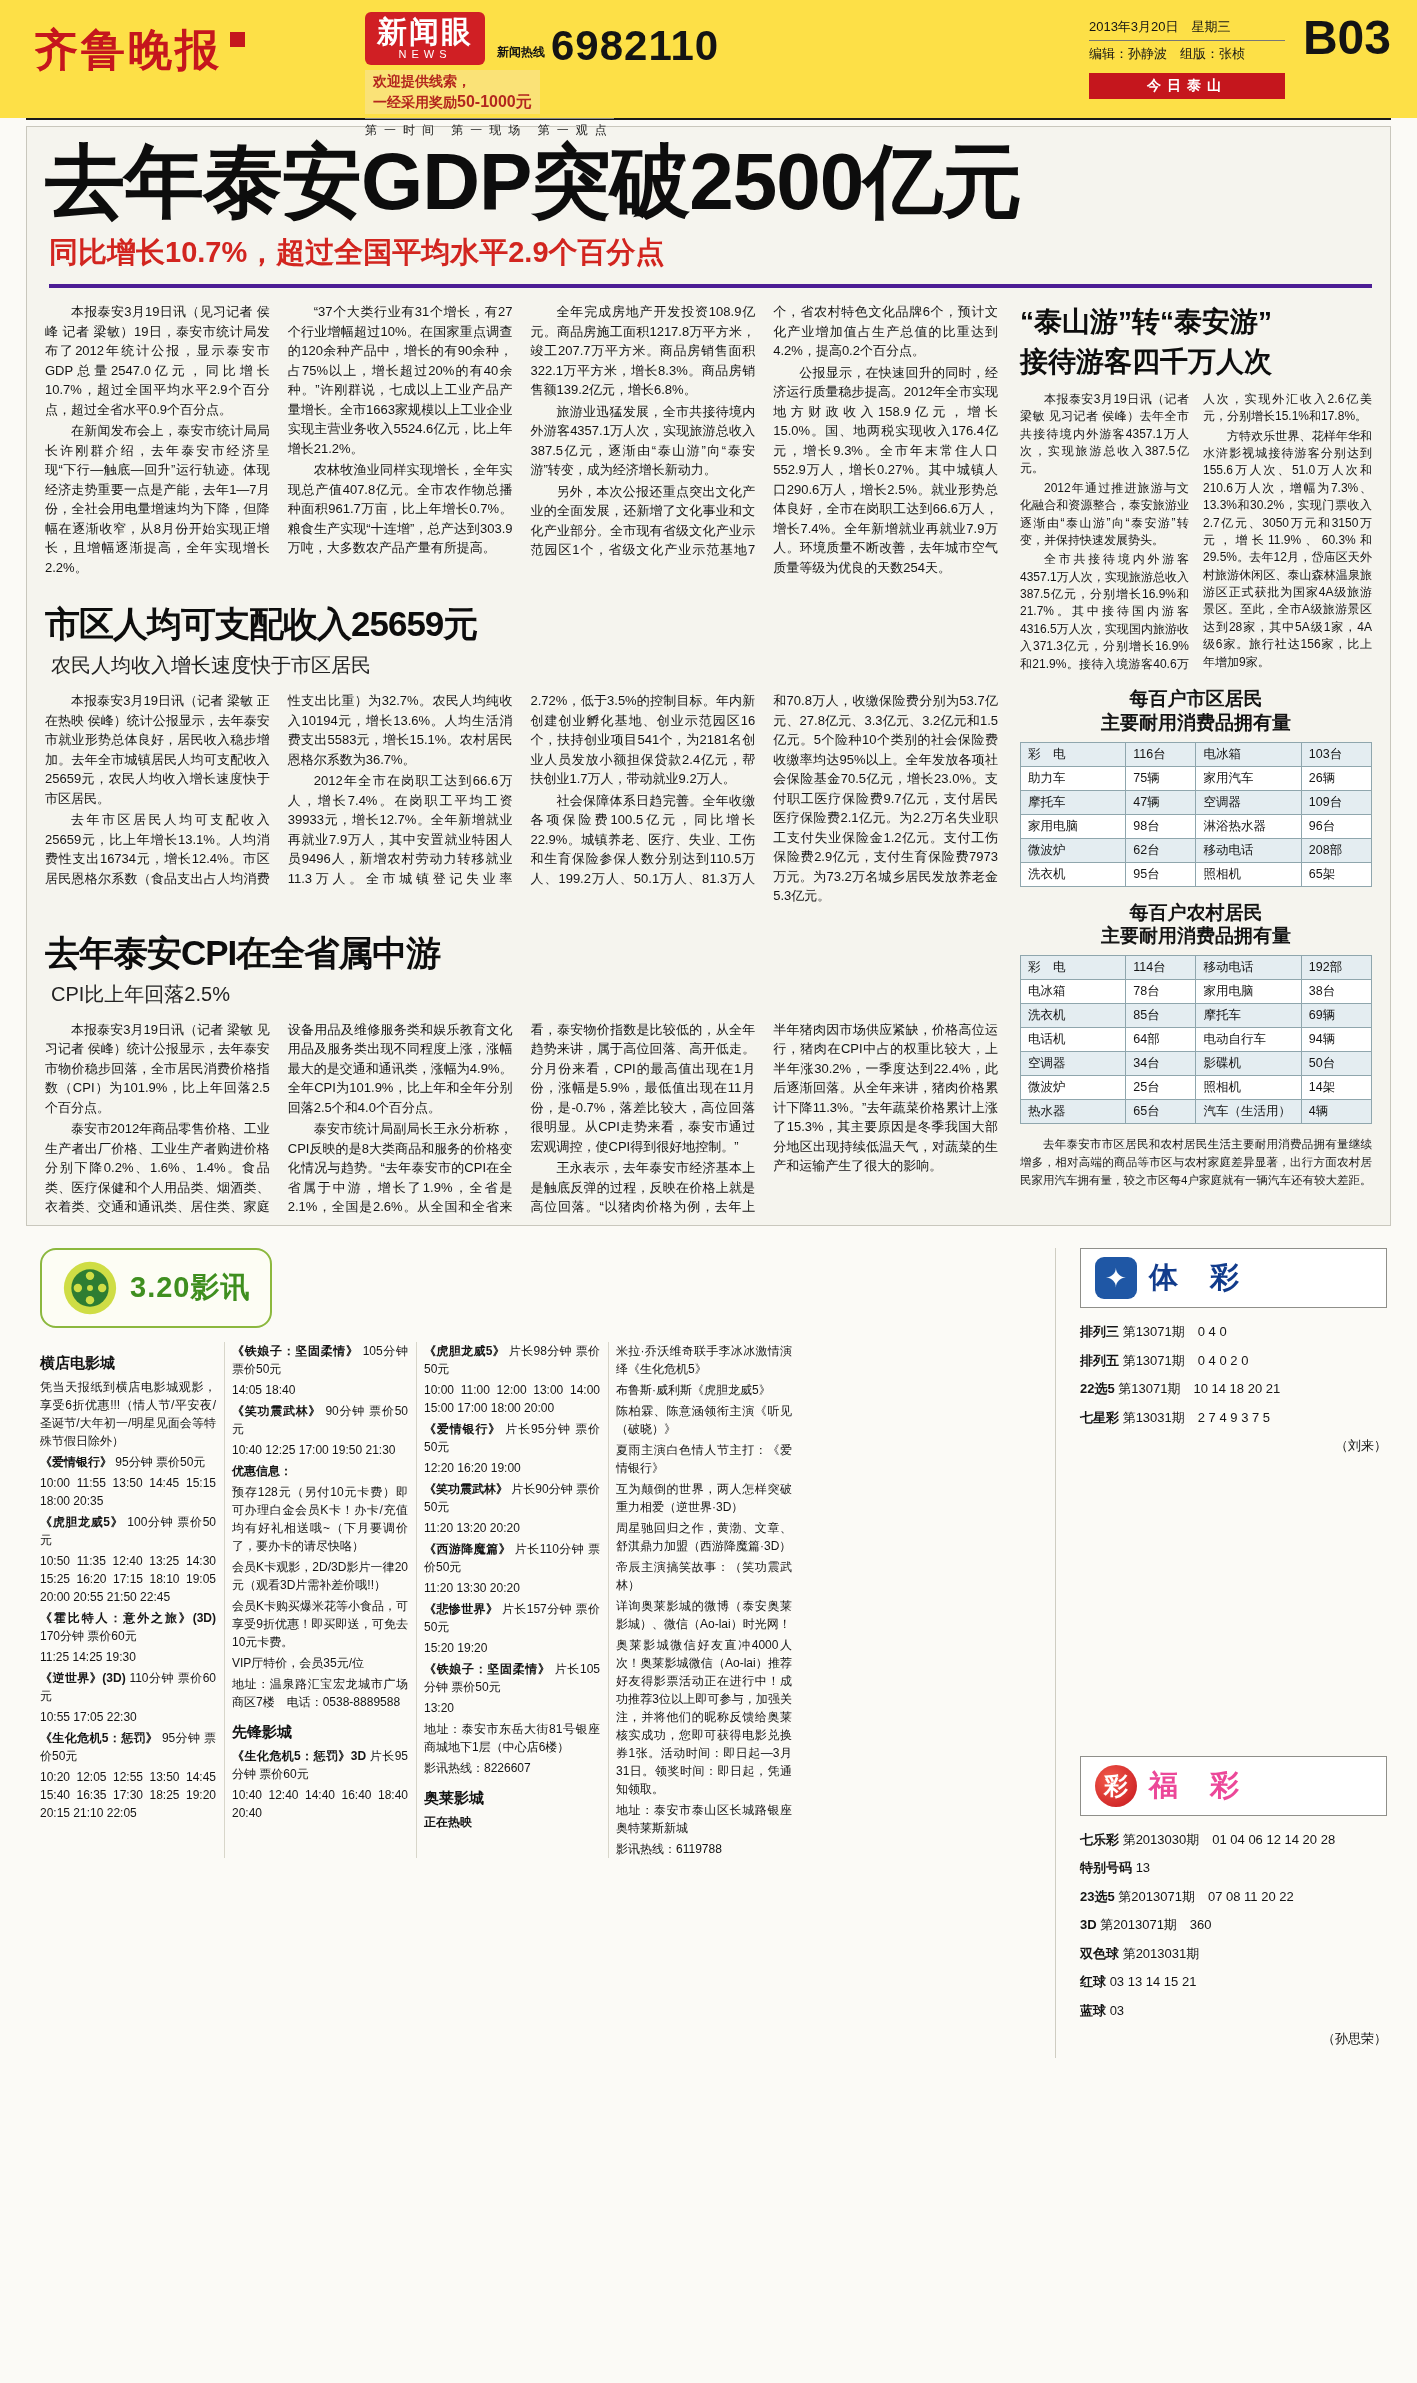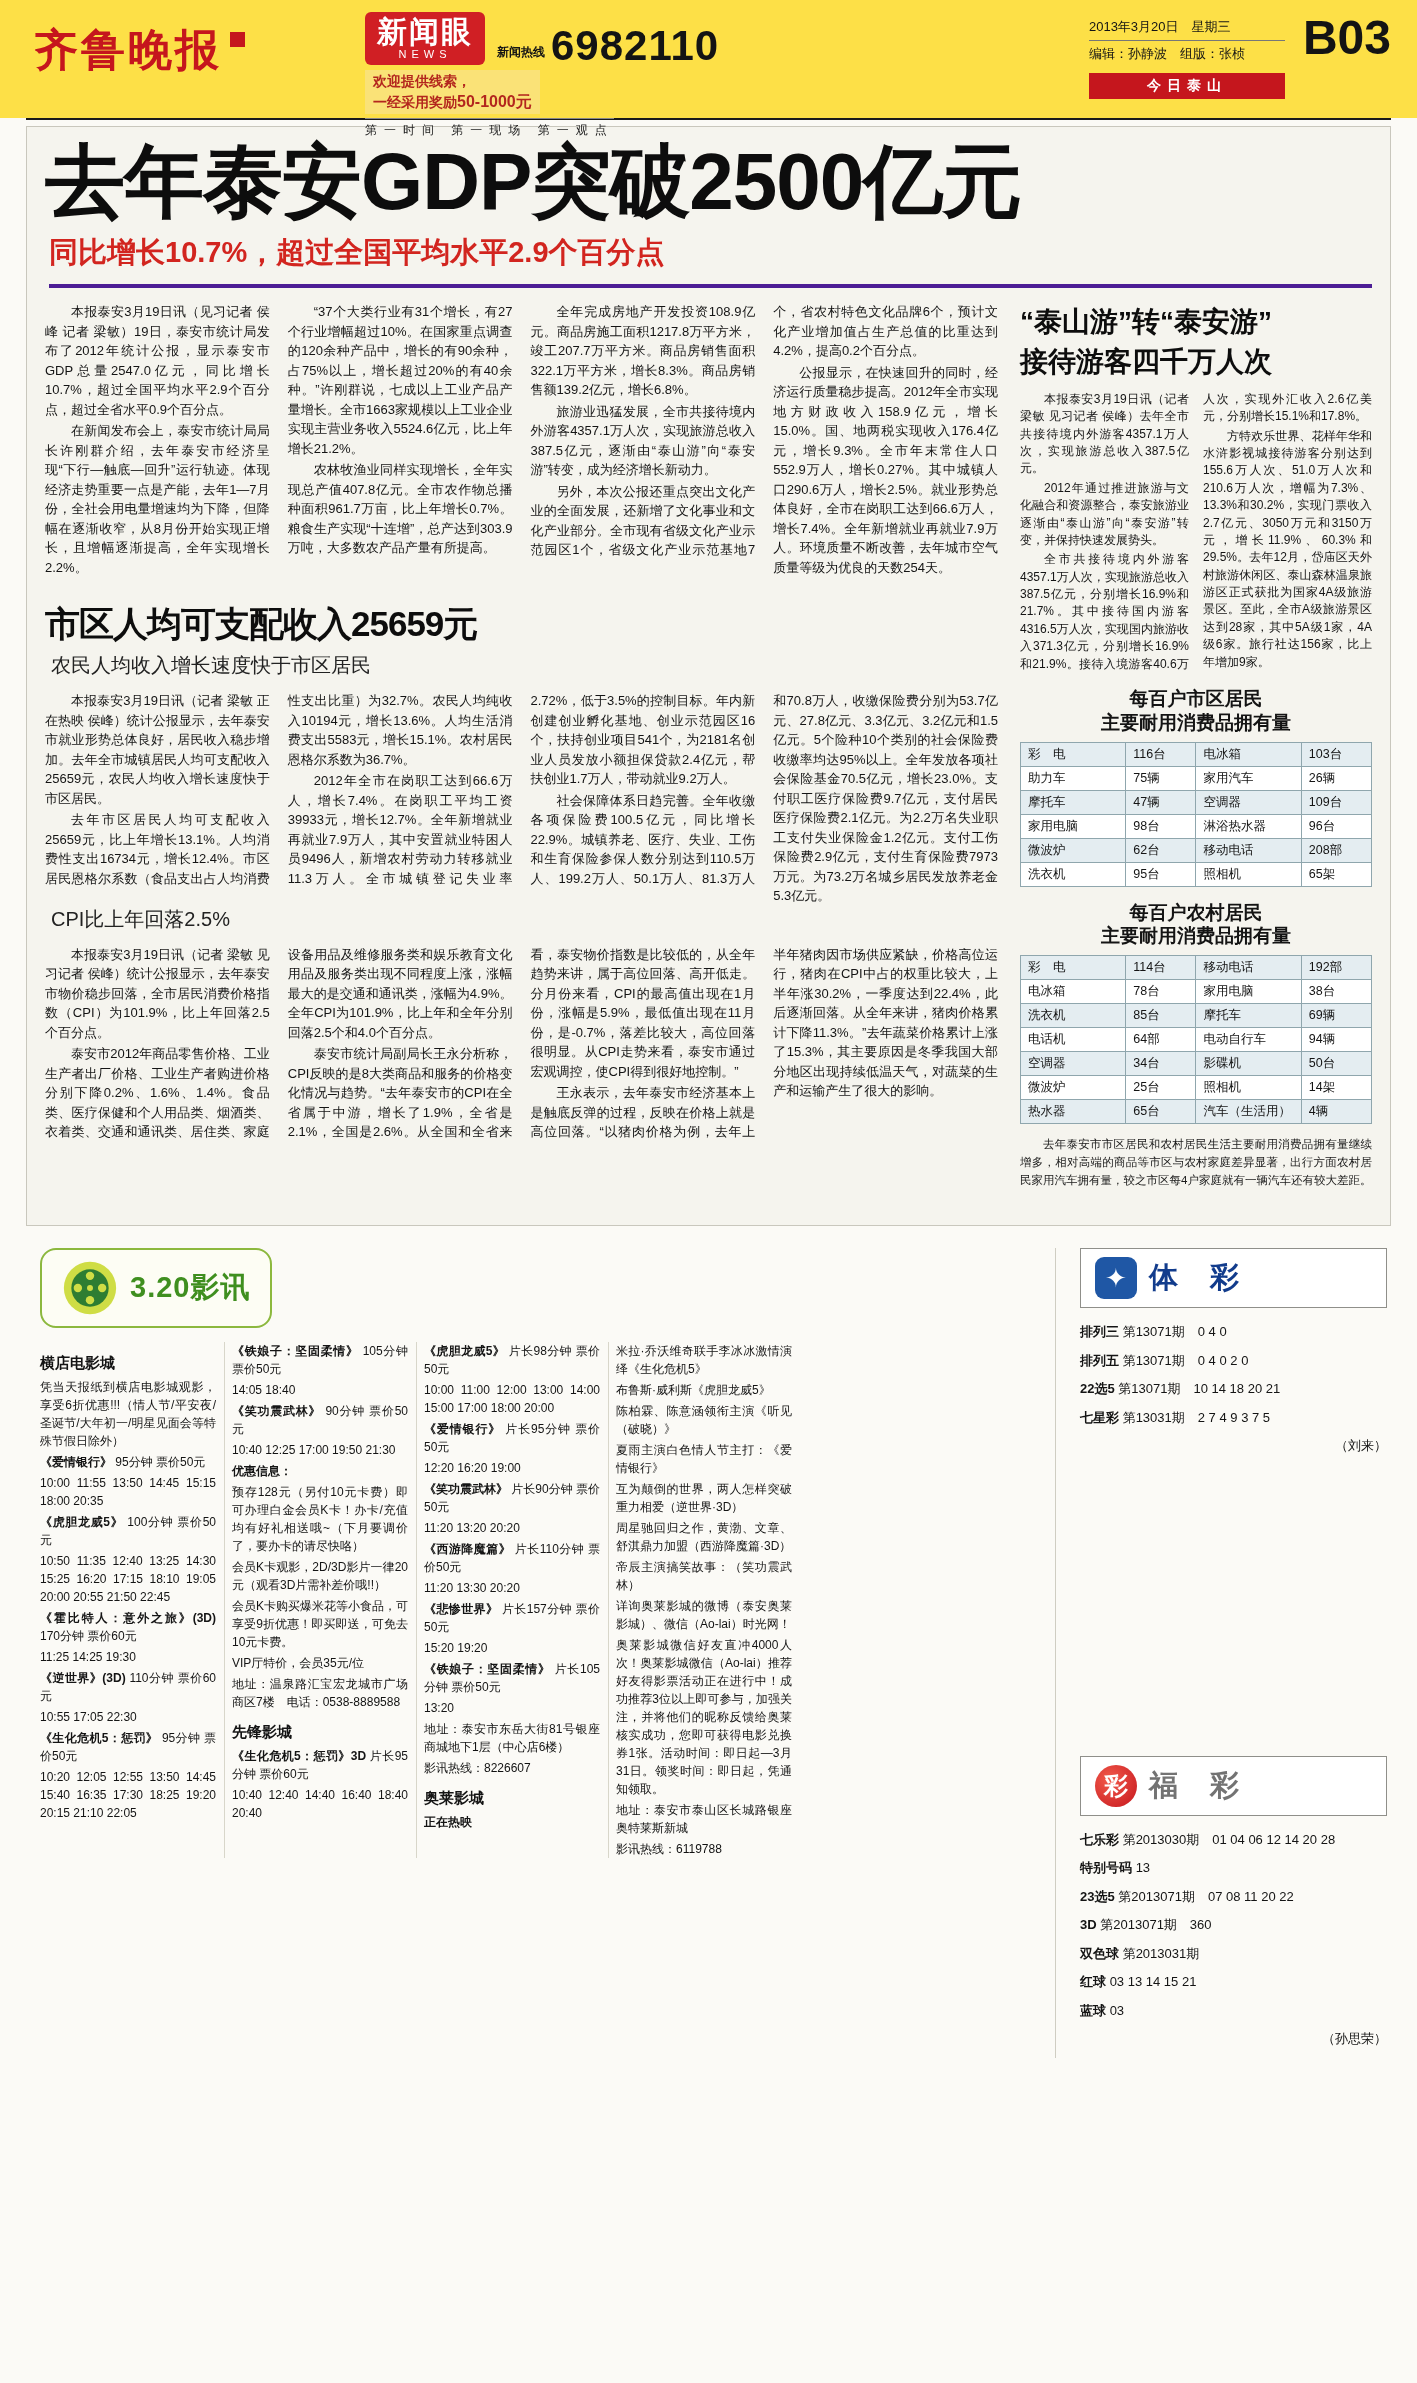--- a/index.html
+++ b/index.html
@@ -65,21 +65,21 @@
   .mflow p{ margin-bottom:3px; break-inside:avoid; }
   .mv-cinema{ font-size:15px; font-weight:900; margin:10px 0 4px; }
   .mv-show b{ font-weight:800; }
   .mv-promo-head b{ font-weight:800; }
   .mv-addr{ color:#111; }
   .lottery{ margin-left:auto; width:332px; border-left:1px solid #cfcdc2; padding-left:24px; font-size:13px; }
   .lot-head{ display:flex; align-items:center; gap:12px; border:1px solid #8f8f8a; padding:8px 14px; margin-bottom:14px; background:#fff; }
   .tc-icon{ width:42px; height:42px; background:#1f57a5; border-radius:9px; color:#fff; display:flex; align-items:center; justify-content:center; font-size:26px; font-weight:900; flex:0 0 auto; }
   .fc-icon{ width:42px; height:42px; border-radius:50%; background:radial-gradient(circle at 35% 35%, #f25a4b, #c5161d); color:#fff; display:flex; align-items:center; justify-content:center; font-size:24px; font-weight:900; flex:0 0 auto; }
   .lot-name-sports{ font-size:29px; font-weight:900; letter-spacing:12px; color:#123c8c; }
-  .lot-name-welfare{ font-size:29px; font-weight:900; letter-spacing:12px; color:#737373; }
+  .lot-name-welfare{ font-size:29px; font-weight:900; letter-spacing:12px; color:#ec4899; }
   .lot-lines p{ margin-bottom:9px; line-height:1.5; }
   .lot-lines b{ font-weight:800; }
   .welfare-block{ margin-top:300px; }
   .mv-sign{ text-align:right; }
 </style>
 </head>
 <body>
 
 <div class="page">
 
@@ -136,20 +136,21 @@
 
         <h2 class="sec-head">市区人均可支配收入25659元</h2>
         <div class="sec-sub">农民人均收入增长速度快于市区居民</div>
         <div class="cols c4">
             <p class="para">本报泰安3月19日讯（记者 梁敏 正在热映 侯峰）统计公报显示，去年泰安市就业形势总体良好，居民收入稳步增加。去年全市城镇居民人均可支配收入25659元，农民人均收入增长速度快于市区居民。</p>
             <p class="para">去年市区居民人均可支配收入25659元，比上年增长13.1%。人均消费性支出16734元，增长12.4%。市区居民恩格尔系数（食品支出占人均消费性支出比重）为32.7%。农民人均纯收入10194元，增长13.6%。人均生活消费支出5583元，增长15.1%。农村居民恩格尔系数为36.7%。</p>
             <p class="para">2012年全市在岗职工达到66.6万人，增长7.4%。在岗职工平均工资39933元，增长12.7%。全年新增就业再就业7.9万人，其中安置就业特困人员9496人，新增农村劳动力转移就业11.3万人。全市城镇登记失业率2.72%，低于3.5%的控制目标。年内新创建创业孵化基地、创业示范园区16个，扶持创业项目541个，为2181名创业人员发放小额担保贷款2.4亿元，帮扶创业1.7万人，带动就业9.2万人。</p>
             <p class="para">社会保障体系日趋完善。全年收缴各项保险费100.5亿元，同比增长22.9%。城镇养老、医疗、失业、工伤和生育保险参保人数分别达到110.5万人、199.2万人、50.1万人、81.3万人和70.8万人，收缴保险费分别为53.7亿元、27.8亿元、3.3亿元、3.2亿元和1.5亿元。5个险种10个类别的社会保险费收缴率均达95%以上。全年发放各项社会保险基金70.5亿元，增长23.0%。支付职工医疗保险费9.7亿元，支付居民医疗保险费2.1亿元。为2.2万名失业职工支付失业保险金1.2亿元。支付工伤保险费2.9亿元，支付生育保险费7973万元。为73.2万名城乡居民发放养老金5.3亿元。</p>
           </div>
 
+        <h2 class="sec-head">去年泰安CPI在全省属中游</h2>
         <div class="sec-sub">CPI比上年回落2.5%</div>
         <div class="cols c4">
             <p class="para">本报泰安3月19日讯（记者 梁敏 见习记者 侯峰）统计公报显示，去年泰安市物价稳步回落，全市居民消费价格指数（CPI）为101.9%，比上年回落2.5个百分点。</p>
             <p class="para">泰安市2012年商品零售价格、工业生产者出厂价格、工业生产者购进价格分别下降0.2%、1.6%、1.4%。食品类、医疗保健和个人用品类、烟酒类、衣着类、交通和通讯类、居住类、家庭设备用品及维修服务类和娱乐教育文化用品及服务类出现不同程度上涨，涨幅最大的是交通和通讯类，涨幅为4.9%。全年CPI为101.9%，比上年和全年分别回落2.5个和4.0个百分点。</p>
             <p class="para">泰安市统计局副局长王永分析称，CPI反映的是8大类商品和服务的价格变化情况与趋势。“去年泰安市的CPI在全省属于中游，增长了1.9%，全省是2.1%，全国是2.6%。从全国和全省来看，泰安物价指数是比较低的，从全年趋势来讲，属于高位回落、高开低走。分月份来看，CPI的最高值出现在1月份，涨幅是5.9%，最低值出现在11月份，是-0.7%，落差比较大，高位回落很明显。从CPI走势来看，泰安市通过宏观调控，使CPI得到很好地控制。”</p>
             <p class="para">王永表示，去年泰安市经济基本上是触底反弹的过程，反映在价格上就是高位回落。“以猪肉价格为例，去年上半年猪肉因市场供应紧缺，价格高位运行，猪肉在CPI中占的权重比较大，上半年涨30.2%，一季度达到22.4%，此后逐渐回落。从全年来讲，猪肉价格累计下降11.3%。”去年蔬菜价格累计上涨了15.3%，其主要原因是冬季我国大部分地区出现持续低温天气，对蔬菜的生产和运输产生了很大的影响。</p>
           </div>
 
       </div>
 

